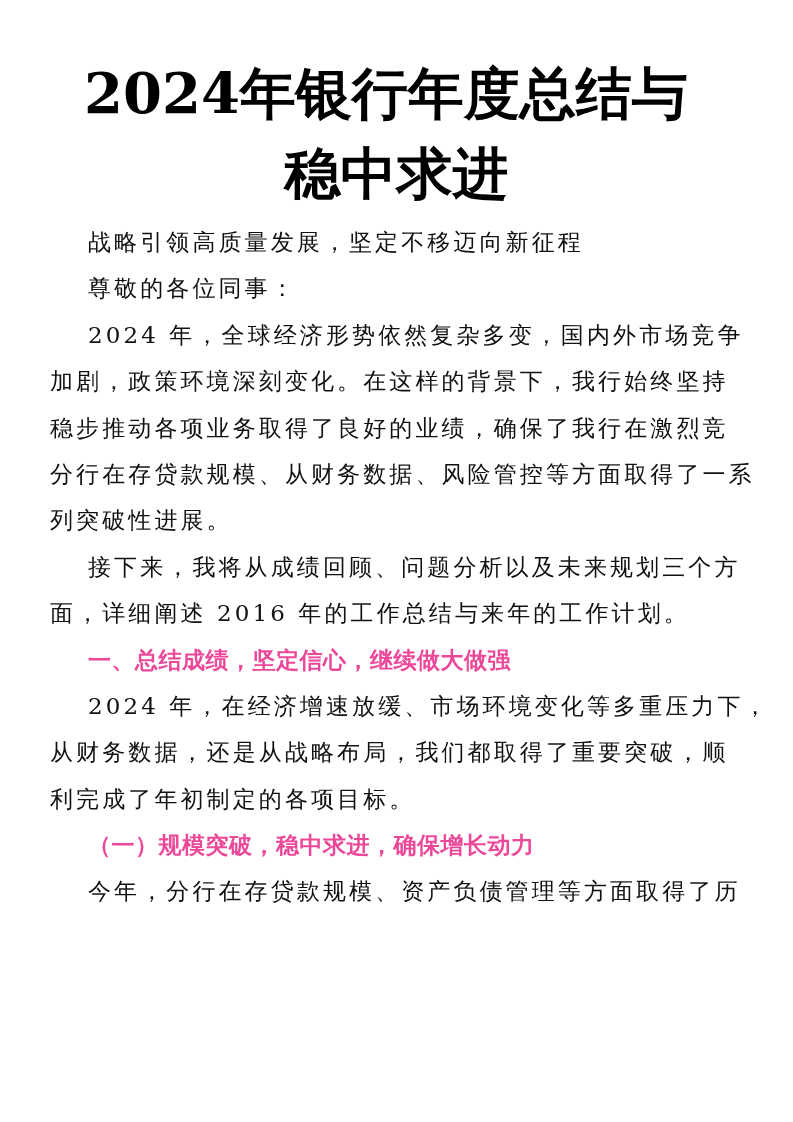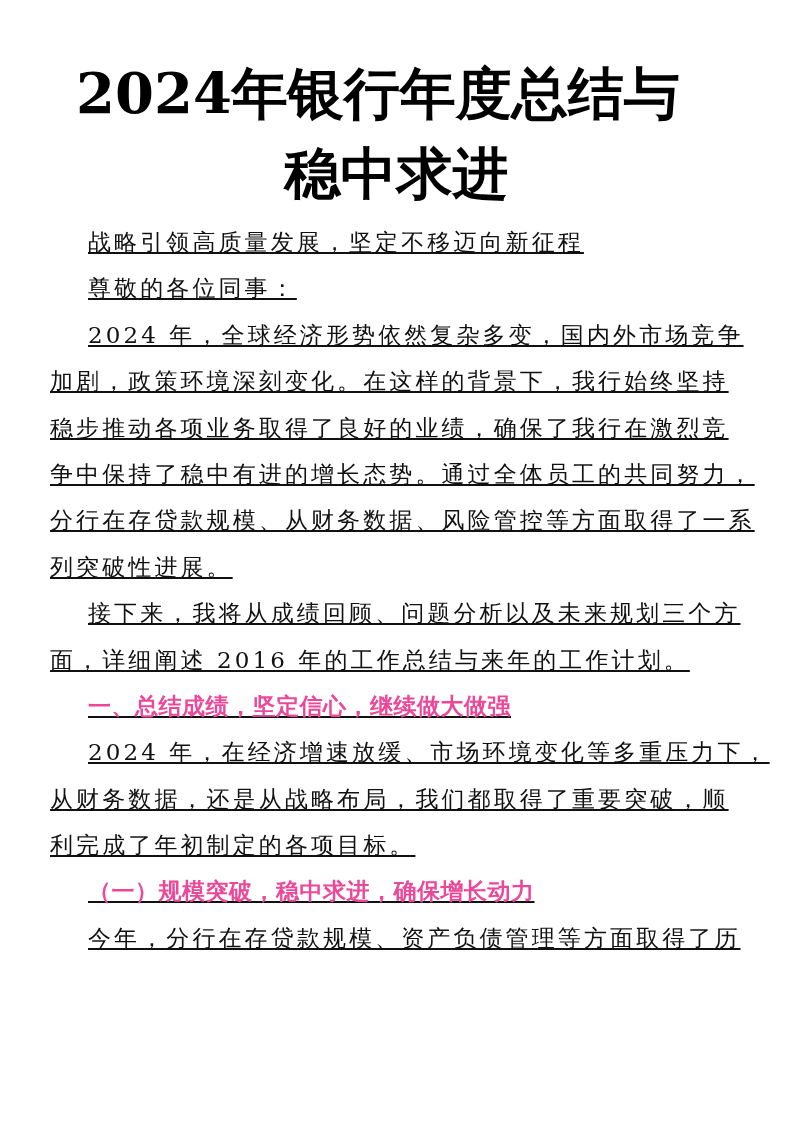--- a/index.html
+++ b/index.html
@@ -26,32 +26,31 @@
       left: 50px;
       width: 693px;
       text-align: center;
       font-family: "DejaVu Serif", "Liberation Serif", serif;
       font-weight: bold;
       font-size: 56px;
       line-height: 78px;
       color: #000000;
       letter-spacing: 0px;
     }
-    .title-line1 { top: 54px; left: 76px; width: 660px; text-align: left; }
+    .title-line1 { top: 54px; left: 84px; width: 660px; text-align: left; }
     .title-line2 { top: 134px; }
     .body-text {
       position: absolute;
       left: 50px;
       top: 219px;
       width: 700px;
       font-family: "DejaVu Serif", "Liberation Serif", serif;
       font-size: 23px;
       line-height: 46.4px;
       color: #111111;
-      text-decoration: underline;
     }
     .line {
       display: block;
       white-space: nowrap;
       height: 46.4px;
       letter-spacing: 3.1px;
     }
     .indent { padding-left: 38px; }
     .heading {
       font-family: "DejaVu Sans", "Liberation Sans", sans-serif;
@@ -69,21 +68,20 @@
   <div class="title title-line2">稳中求进</div>
 
   <div class="body-text">
     <span class="line indent">战略引领高质量发展，坚定不移迈向新征程</span>
     <span class="line indent">尊敬的各位同事：</span>
 
     <div>
       <span class="line indent">2024 年，全球经济形势依然复杂多变，国内外市场竞争</span>
       <span class="line">加剧，政策环境深刻变化。在这样的背景下，我行始终坚持</span>
       <span class="line">稳步推动各项业务取得了良好的业绩，确保了我行在激烈竞</span>
-      <span class="line">争中保持了稳中有进的增长态势。通过全体员工的共同努力，</span>
       <span class="line">分行在存贷款规模、从财务数据、风险管控等方面取得了一系</span>
       <span class="line">列突破性进展。</span>
     </div>
 
     <div>
       <span class="line indent">接下来，我将从成绩回顾、问题分析以及未来规划三个方</span>
       <span class="line">面，详细阐述 2016 年的工作总结与来年的工作计划。</span>
     </div>
 
     <span class="line indent heading">一、总结成绩，坚定信心，继续做大做强</span>

